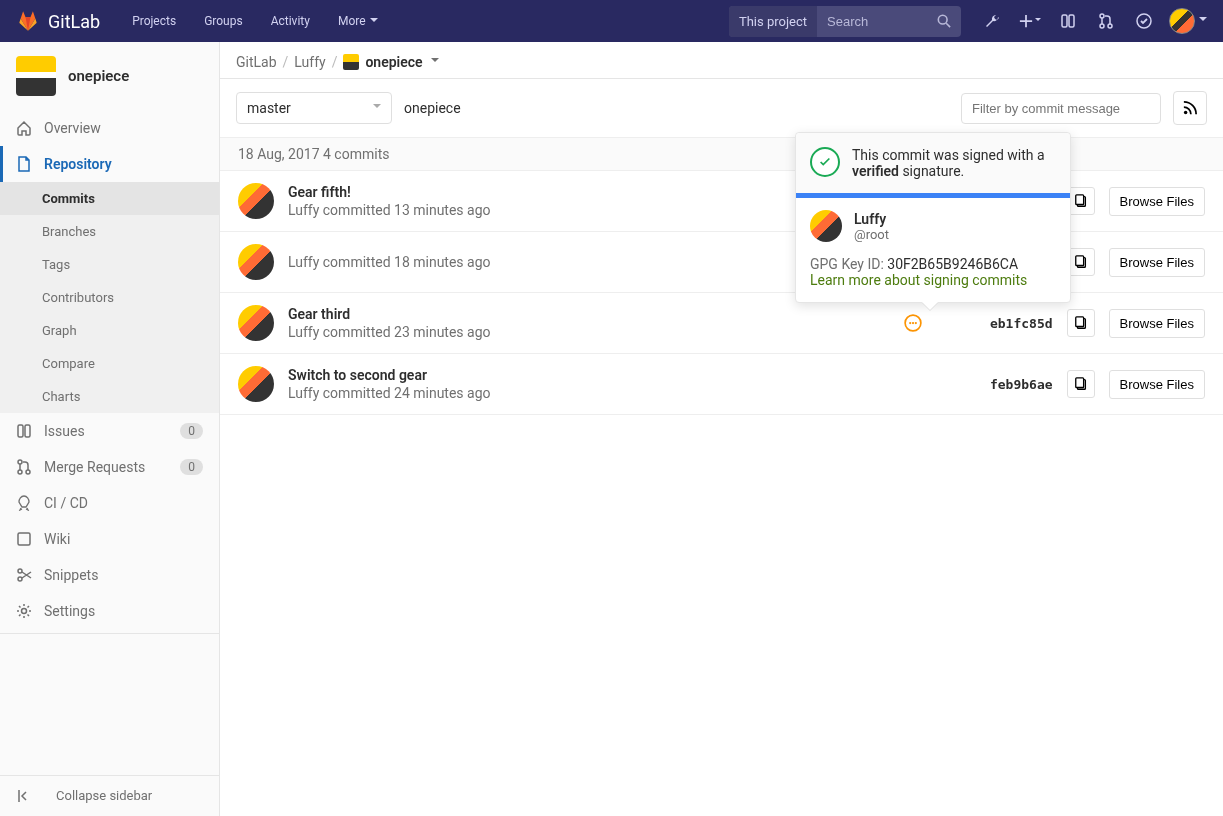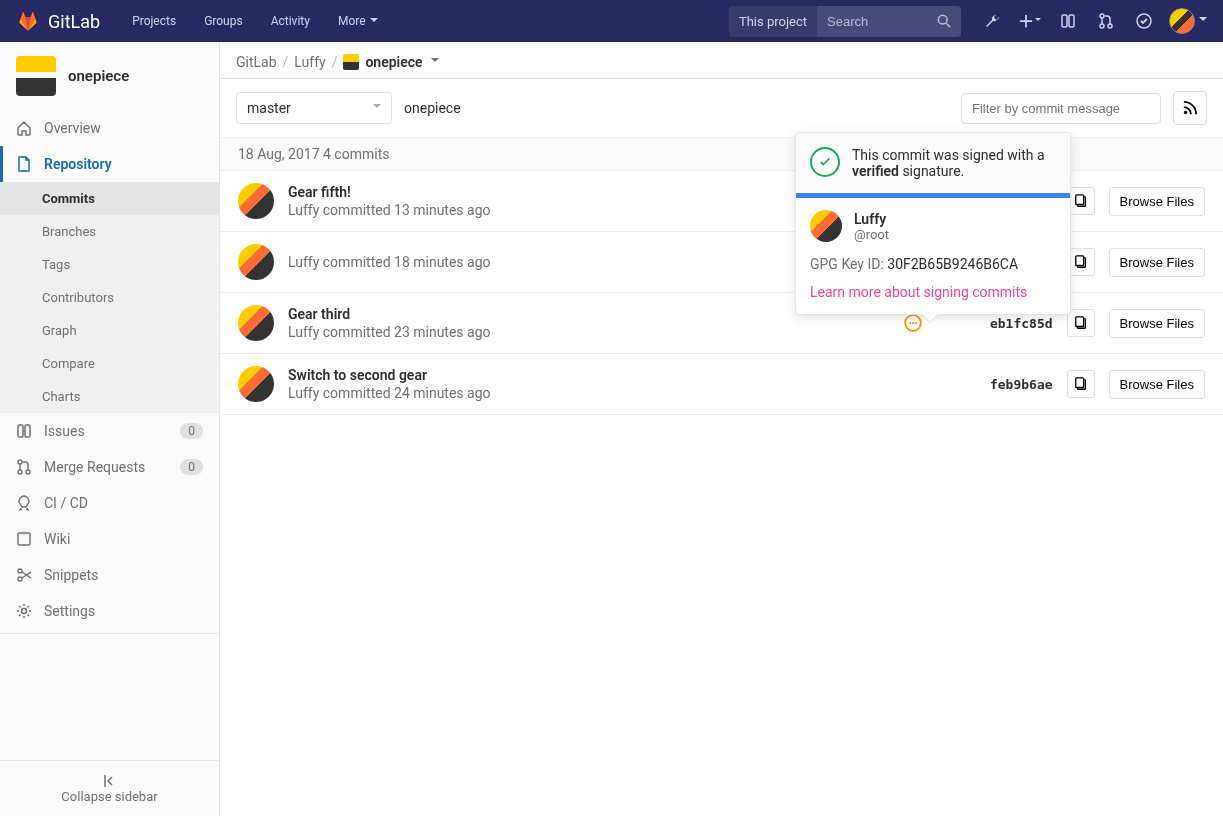--- a/index.html
+++ b/index.html
@@ -37,21 +37,21 @@
 .sidebar-item { display: flex; align-items: center; gap: 12px; padding: 10px 16px; color: #707070; cursor: pointer; position: relative; }
 .sidebar-item.active { color: #1b69b6; font-weight: 600; }
 .sidebar-item.active::before { content: ""; position: absolute; left: 0; top: 0; bottom: 0; width: 3px; background: #1b69b6; }
 .sidebar-icon { width: 16px; height: 16px; flex-shrink: 0; }
 .sidebar-sub { background: #f0f0f0; }
 .sidebar-subitem { padding: 9px 16px 9px 42px; color: #707070; cursor: pointer; font-size: 13px; }
 .sidebar-subitem.active { font-weight: 700; color: #2e2e2e; background: #e4e4e4; }
 .sidebar-badge { margin-left: auto; background: #dfdfdf; color: #707070; border-radius: 10px; padding: 1px 8px; font-size: 12px; }
 .sidebar-divider { height: 1px; background: #e5e5e5; margin: 4px 0; }
 .sidebar-footer { margin-top: auto; border-top: 1px solid #e5e5e5; }
-.collapse-item { display: flex; align-items: center; gap: 0; padding: 12px 16px; color: #707070; cursor: pointer; font-size: 13px; flex-direction: column; }
+.collapse-item { display: flex; align-items: flex-start; gap: 24px; padding: 12px 16px; color: #707070; cursor: pointer; font-size: 13px; }
 
 
 .crumb-bar { padding: 12px 16px 8px; border-bottom: 1px solid #e5e5e5; }
 .crumb-line1 { color: #707070; font-size: 14px; display: flex; align-items: center; gap: 6px; }
 .crumb-line1 .sep { color: #bbb; }
 .crumb-link { color: #707070; cursor: pointer; }
 .crumb-project { display: inline-flex; align-items: center; gap: 6px; color: #2e2e2e; font-weight: 600; }
 .crumb-project .mini-avatar { width: 16px; height: 16px; border-radius: 2px; background: linear-gradient(180deg, #ffcc00 50%, #333 50%); }
 .crumb-project .caret { border: 4px solid transparent; border-top-color: #707070; margin-left: 2px; }
 .crumb-line2 { margin-top: 4px; font-size: 15px; color: #707070; }
@@ -89,21 +89,21 @@
 .popover-top { display: flex; gap: 12px; padding: 14px; background: #fafafa; border-bottom: 5px solid #3b82f6; border-radius: 4px 4px 0 0; }
 .popover-check { width: 30px; height: 30px; border-radius: 50%; border: 2px solid #1aaa55; display: flex; align-items: center; justify-content: center; color: #1aaa55; flex-shrink: 0; background: #fff; }
 .popover-text { font-size: 14px; color: #2e2e2e; }
 .popover-text .verified-word { font-weight: 600; }
 .popover-mid { display: flex; gap: 12px; padding: 12px 14px 8px; align-items: center; }
 .popover-avatar { width: 32px; height: 32px; border-radius: 50%; background: linear-gradient(135deg, #ffcc00 35%, #ff6b35 35%, #ff6b35 55%, #333 55%); }
 .popover-user .name { font-weight: 600; }
 .popover-user .handle { color: #707070; font-size: 13px; }
 .popover-bottom { padding: 6px 14px 14px; font-size: 14px; }
 .popover-bottom .label { color: #707070; }
-.popover-link { color: #ec4899; cursor: pointer; display: block; margin-top: 12px; }
+.popover-link { color: #4d7c0f; cursor: pointer; display: block; margin-top: 0; }
 
 svg { display: block; }
 </style>
 </head>
 <body>
 
 <div class="navbar">
   <div class="navbar-logo">
     <svg viewBox="0 0 36 36">
         <path fill="#fc6d26" d="M18 34 6 14l4-12 4 10h8l4-10 4 12z"></path>

